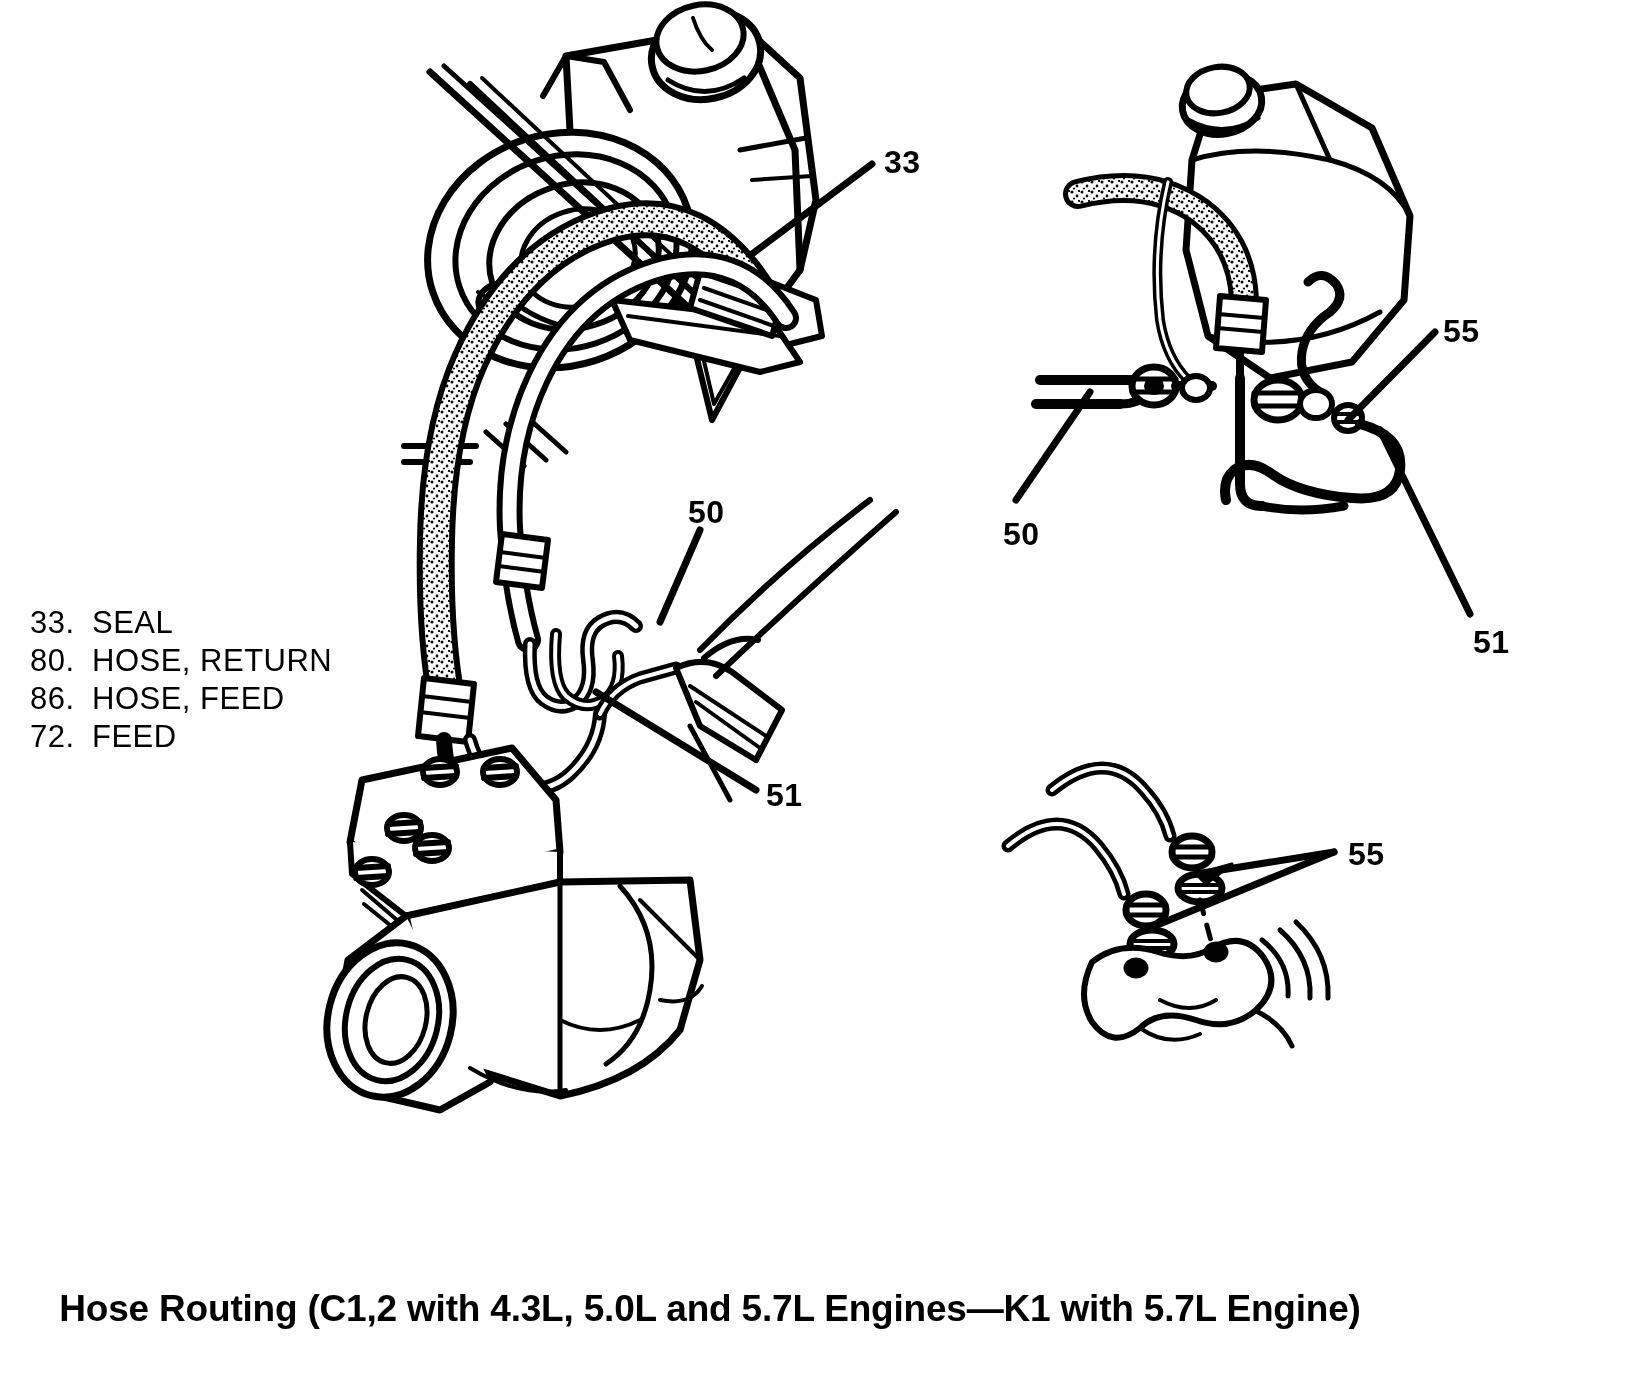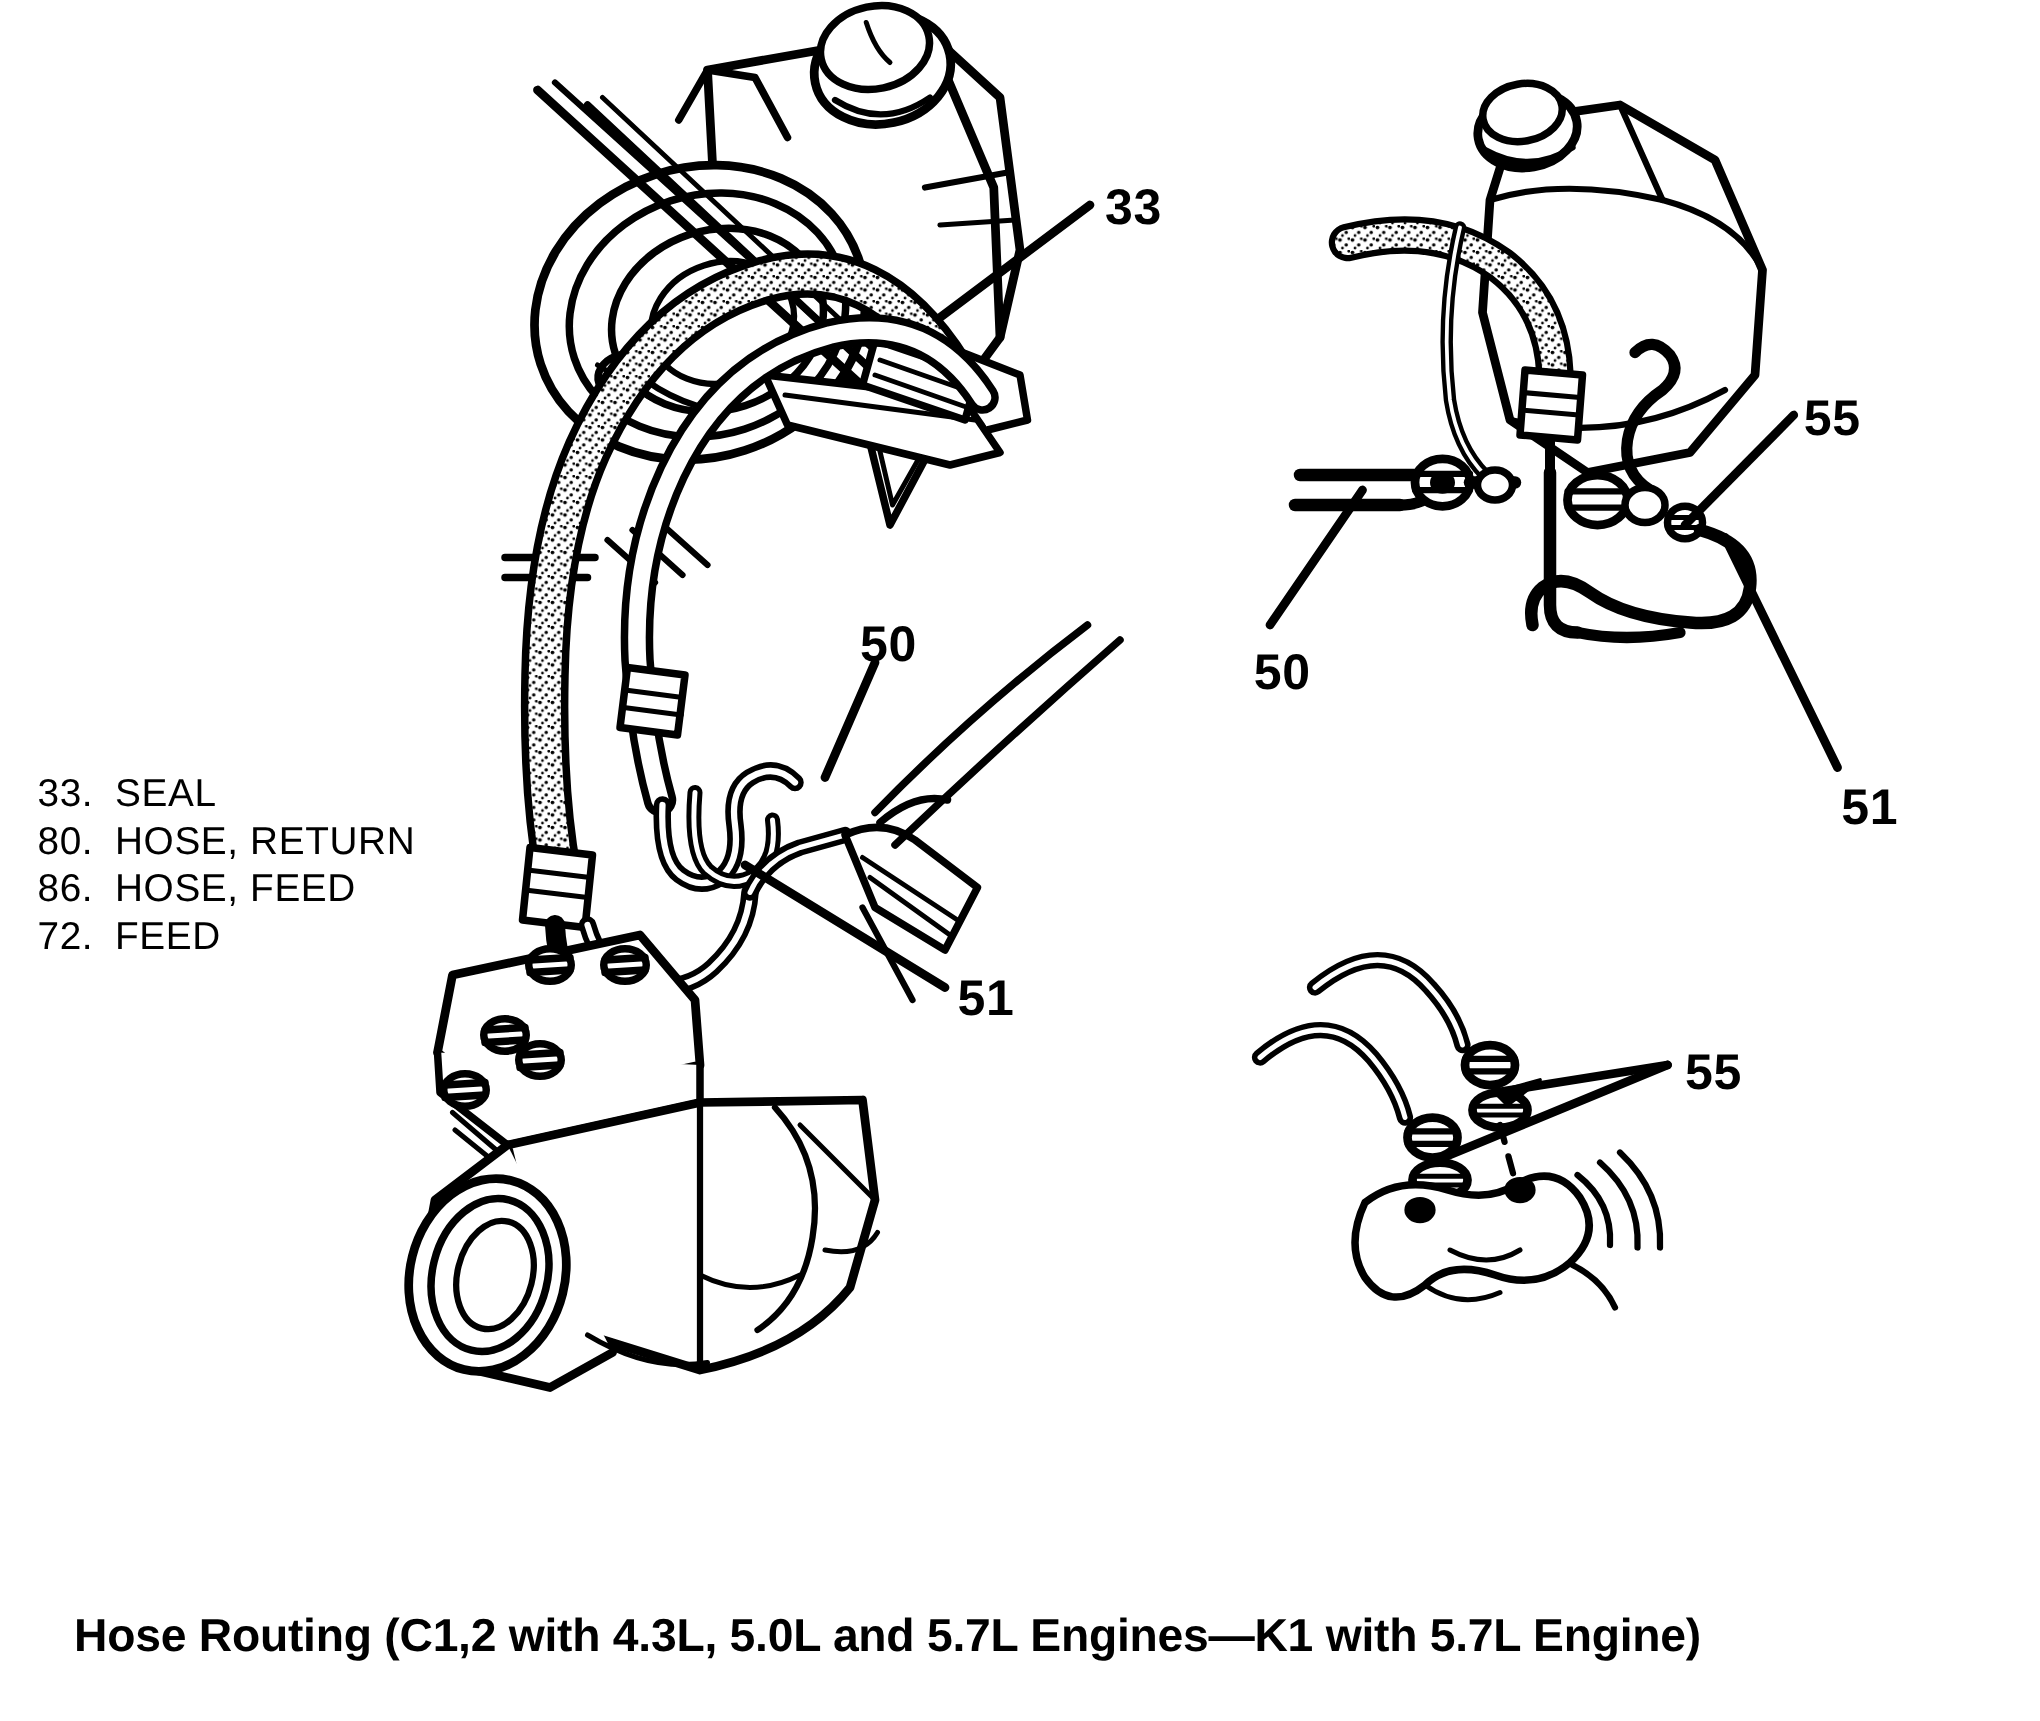--- a/index.html
+++ b/index.html
@@ -29,21 +29,20 @@
     width: 1632px;
     height: 1377px;
     display: block;
   }
   
   #legend {
     position: absolute;
     left: 30px;
     top: 604px;
     width: 420px;
-    margin-top: 12px;
   }
   #legend .legend-row {
     display: flex;
     align-items: baseline;
     font-family: "Liberation Sans", sans-serif;
     font-size: 31px;
     font-weight: 500;
     letter-spacing: 0.5px;
     line-height: 38px;
     white-space: nowrap;
@@ -52,21 +51,21 @@
     width: 62px;
     flex: 0 0 62px;
   }
   #legend .legend-label {
     flex: 0 1 auto;
   }
   
   .callout {
     position: absolute;
     font-family: "Liberation Sans", sans-serif;
-    font-size: 40px;
+    font-size: 32px;
     font-weight: 700;
     letter-spacing: 0.5px;
     line-height: 1;
     white-space: nowrap;
   }
   
   #caption {
     position: absolute;
     left: 0;
     top: 1288px;

